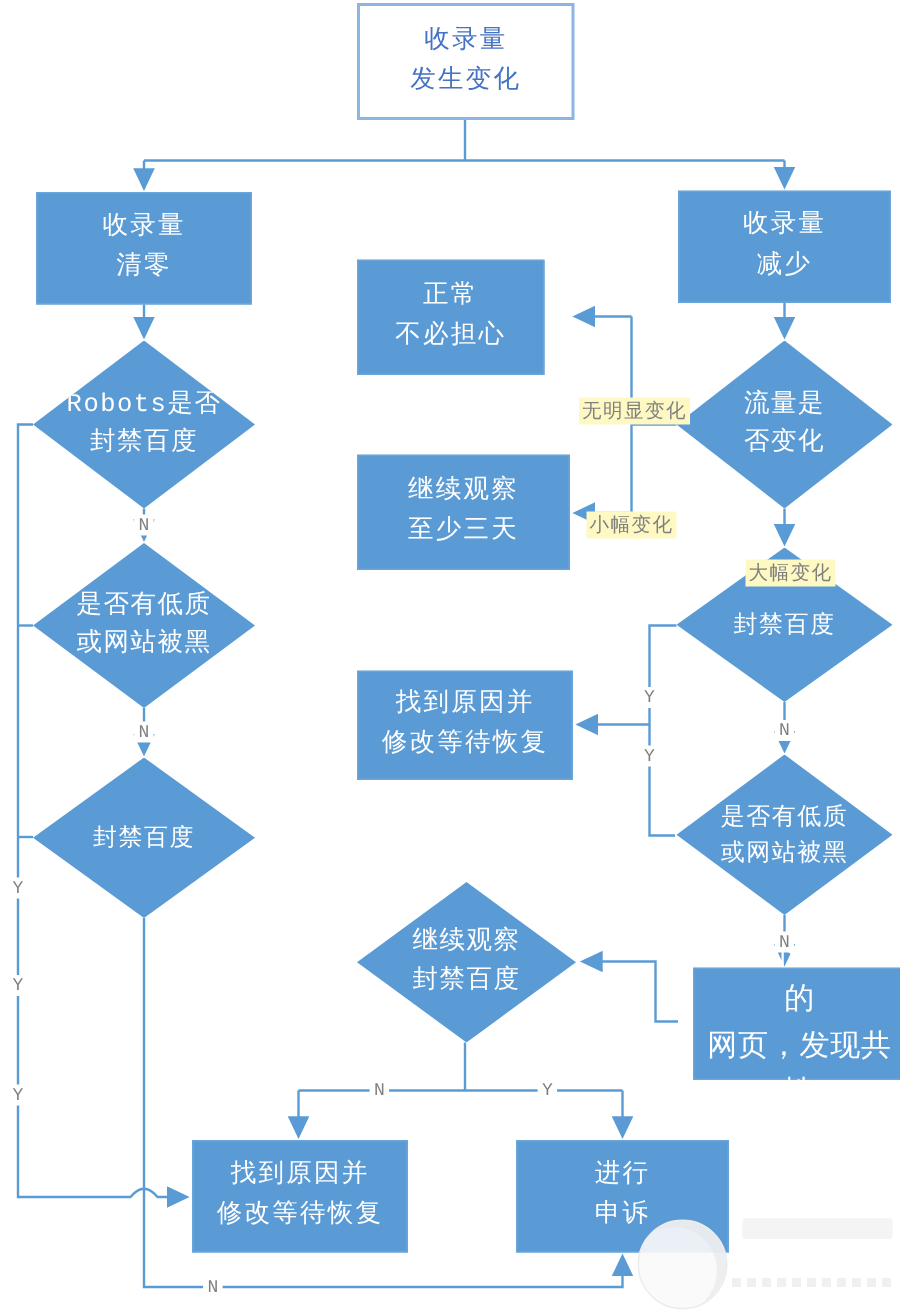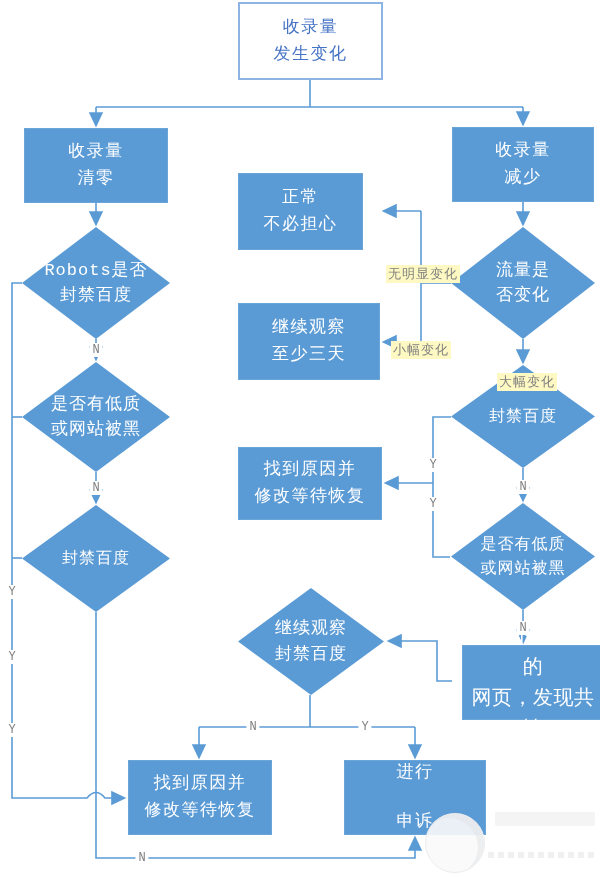--- a/index.html
+++ b/index.html
@@ -118,21 +118,21 @@
   <div class="box small-text" style="left:452px;top:645px;width:142px;height:75px;">
     <div>找出不被收录的</div>
     <div>网页，发现共性</div>
   </div>
 
   <div class="box" style="left:128px;top:760px;width:144px;height:75px;">
     <div>找到原因并</div>
     <div>修改等待恢复</div>
   </div>
 
-  <div class="box" style="left:344px;top:760px;width:142px;height:75px;justify-content:space-between;">
+  <div class="box" style="left:344px;top:760px;width:142px;height:75px;">
     <div>进行</div>
     <div>申诉</div>
   </div>
 
   <div class="diamond" style="left:22px;top:227px;width:148px;height:112px;">
     <div>Robots是否</div>
     <div>封禁百度</div>
   </div>
 
   <div class="diamond" style="left:22px;top:362px;width:148px;height:110px;">

